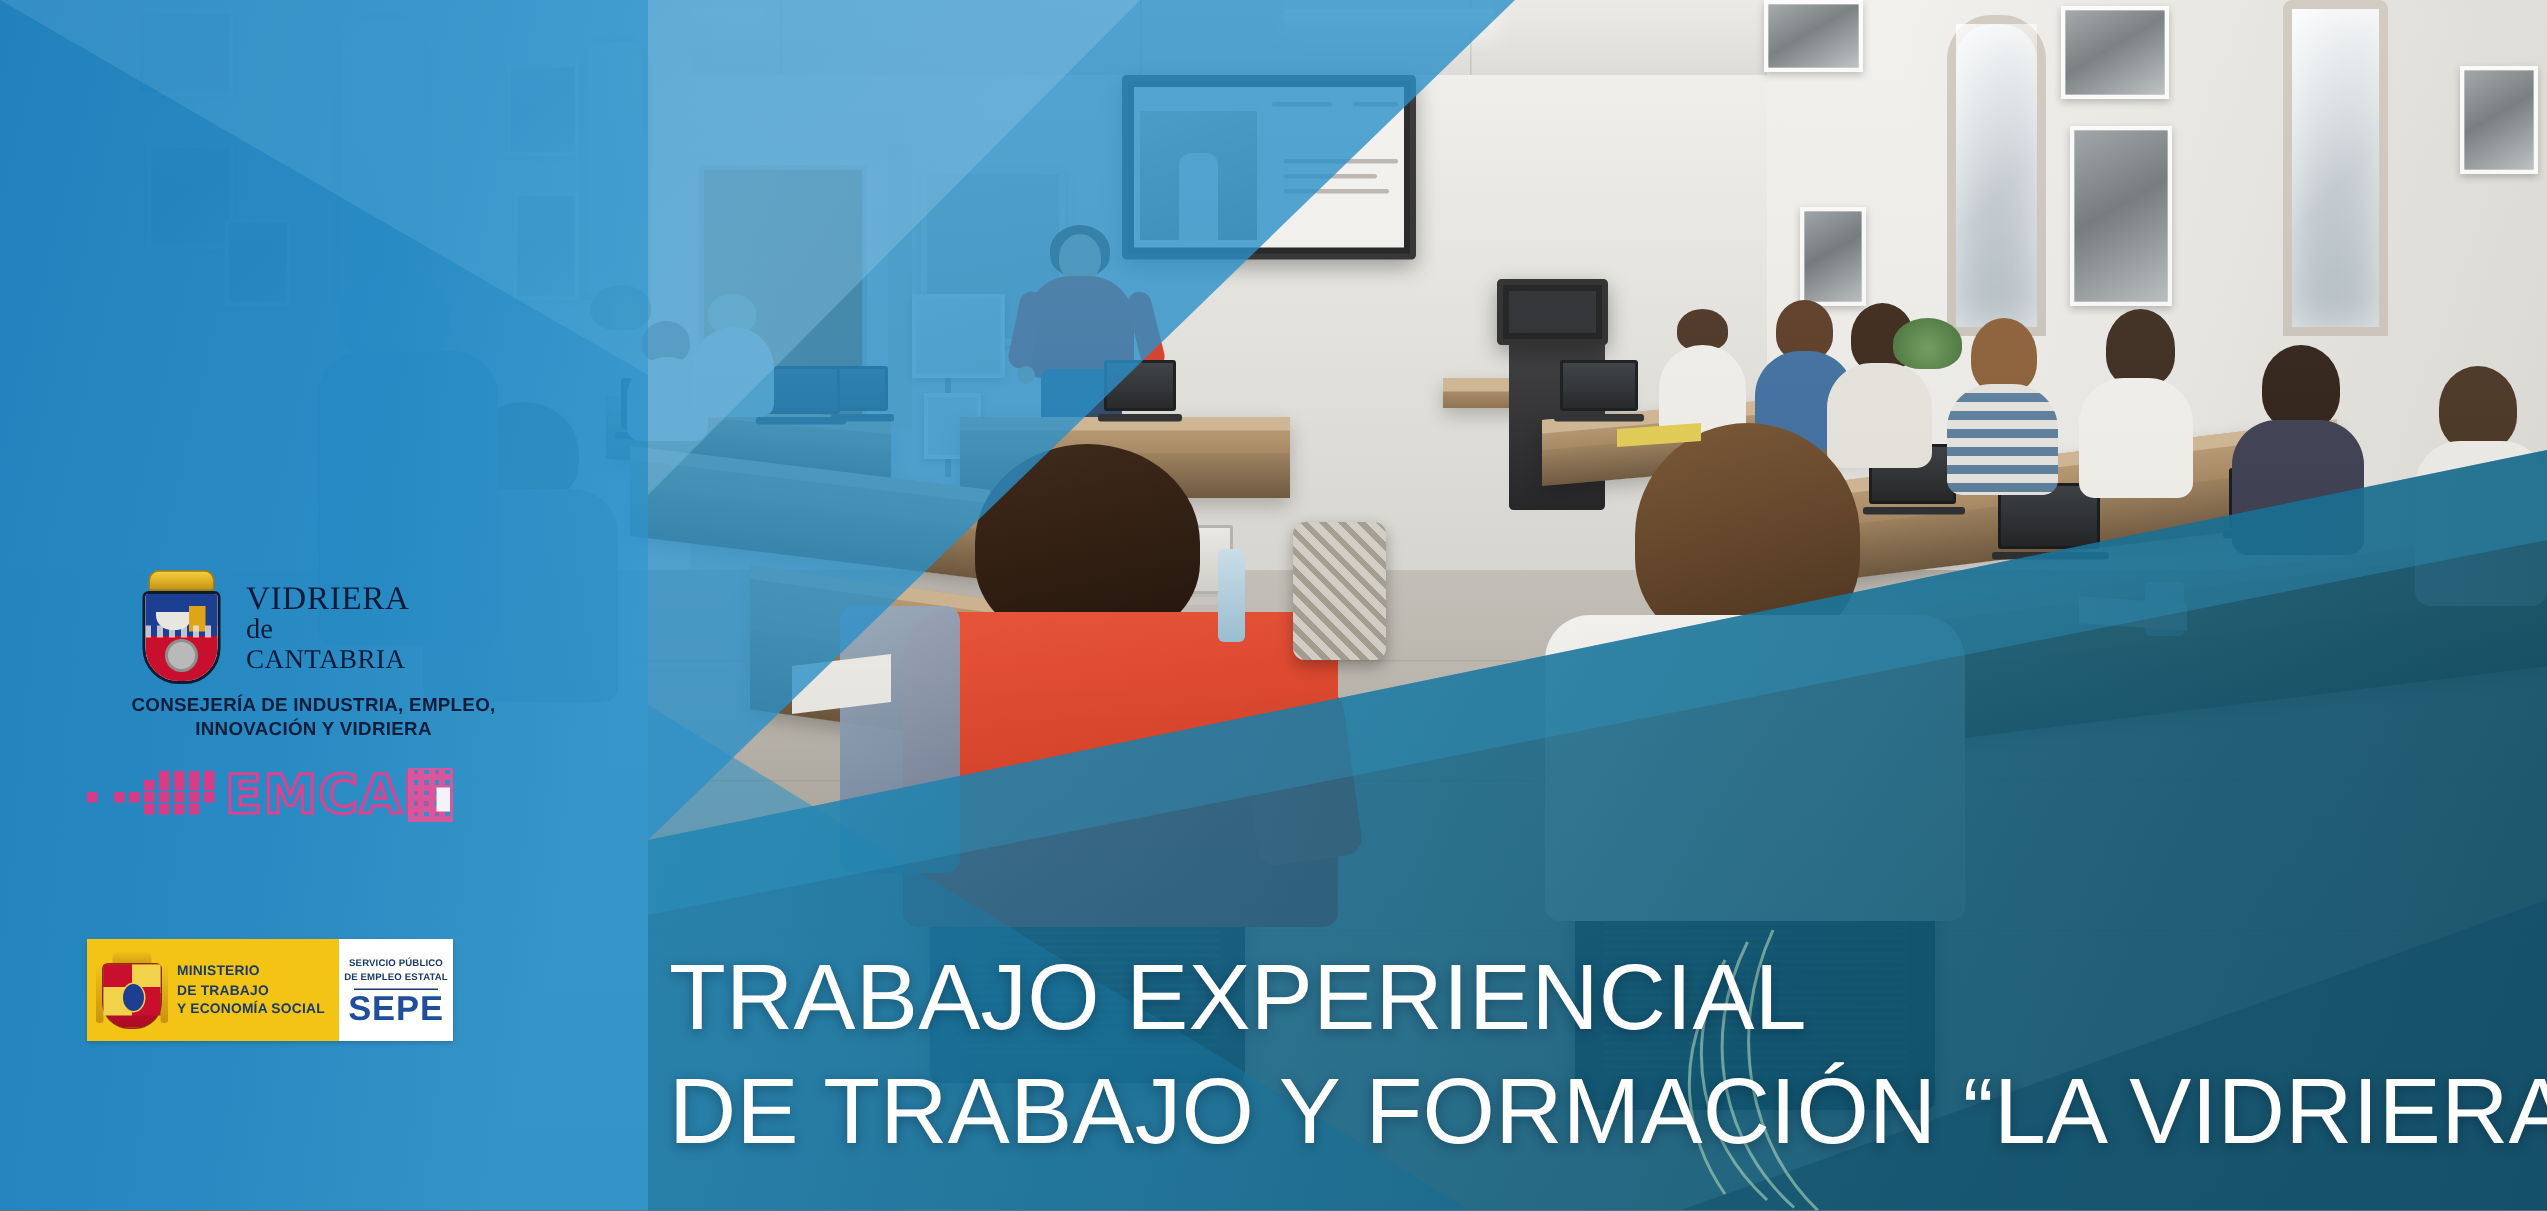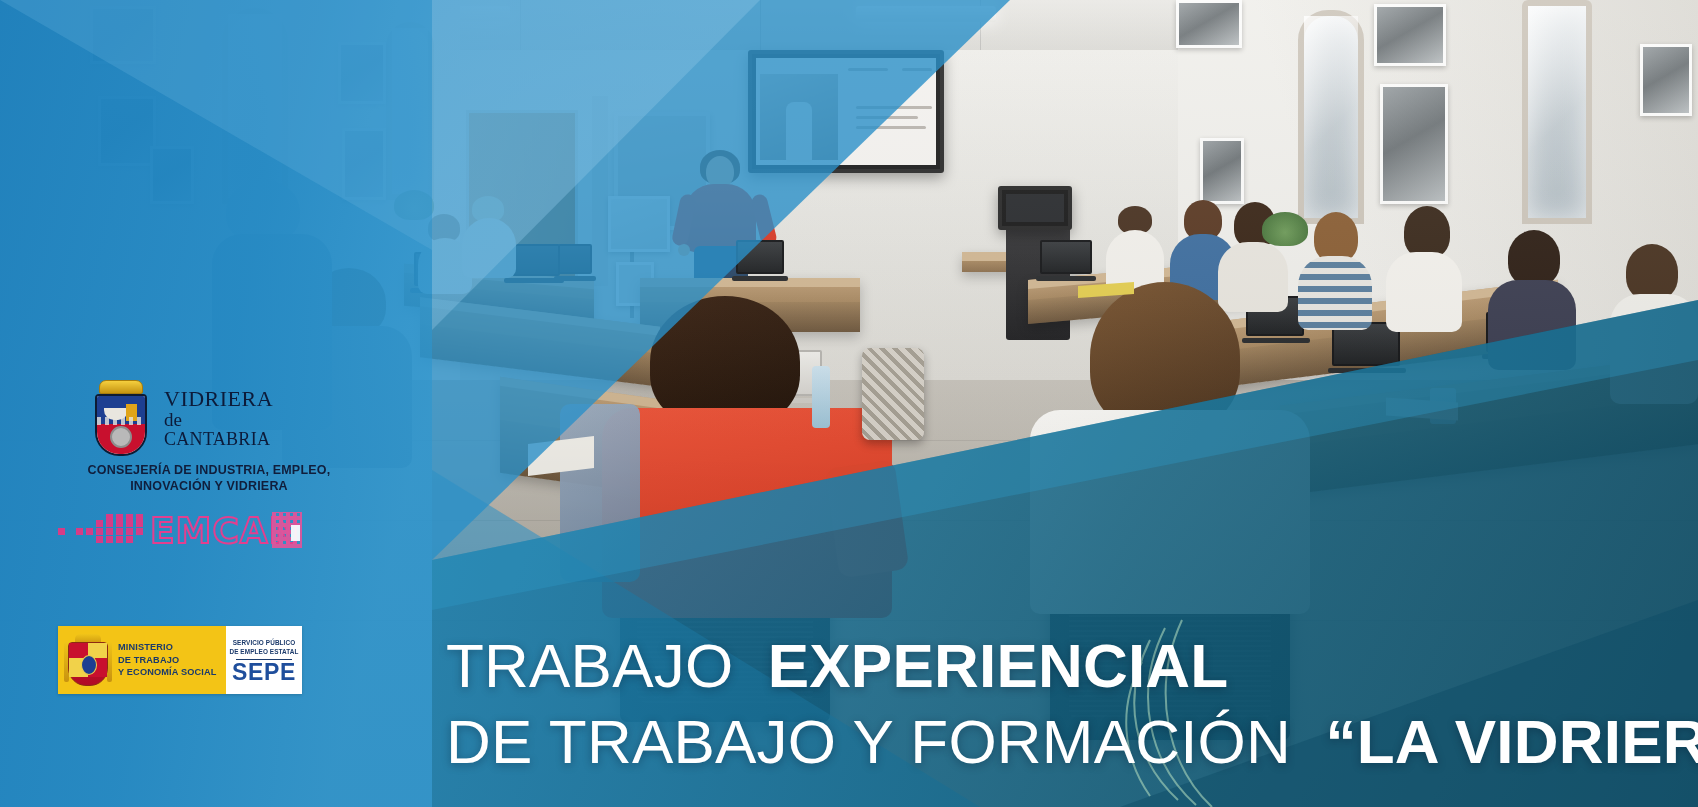--- a/index.html
+++ b/index.html
@@ -157,21 +157,21 @@
   .cs-waves{position:absolute;left:0;bottom:50%;width:100%;height:8px;
     background:repeating-linear-gradient(90deg,#e9e6df 0 4px,transparent 4px 8px);opacity:.8;}
 
   
   .title{position:absolute;left:446px;bottom:34px;width:1180px;color:#ffffff;
     line-height:1.0;letter-spacing:.2px;
     text-shadow:0 2px 8px rgba(0,20,40,.35);}
   .tline{display:block;white-space:nowrap;font-size:62px;}
   .tline.l1{margin-bottom:14px;}
   .thin{font-weight:400;}
-  .bold{font-weight:700;margin-left:17px;}
+  .bold{font-weight:400;}
 </style>
 </head>
 <body>
 
 <div id="poster">
 
   <div class="photo">
 
     <div class="ceiling">
       <span class="ceil-tile" style="left:120px"></span>

